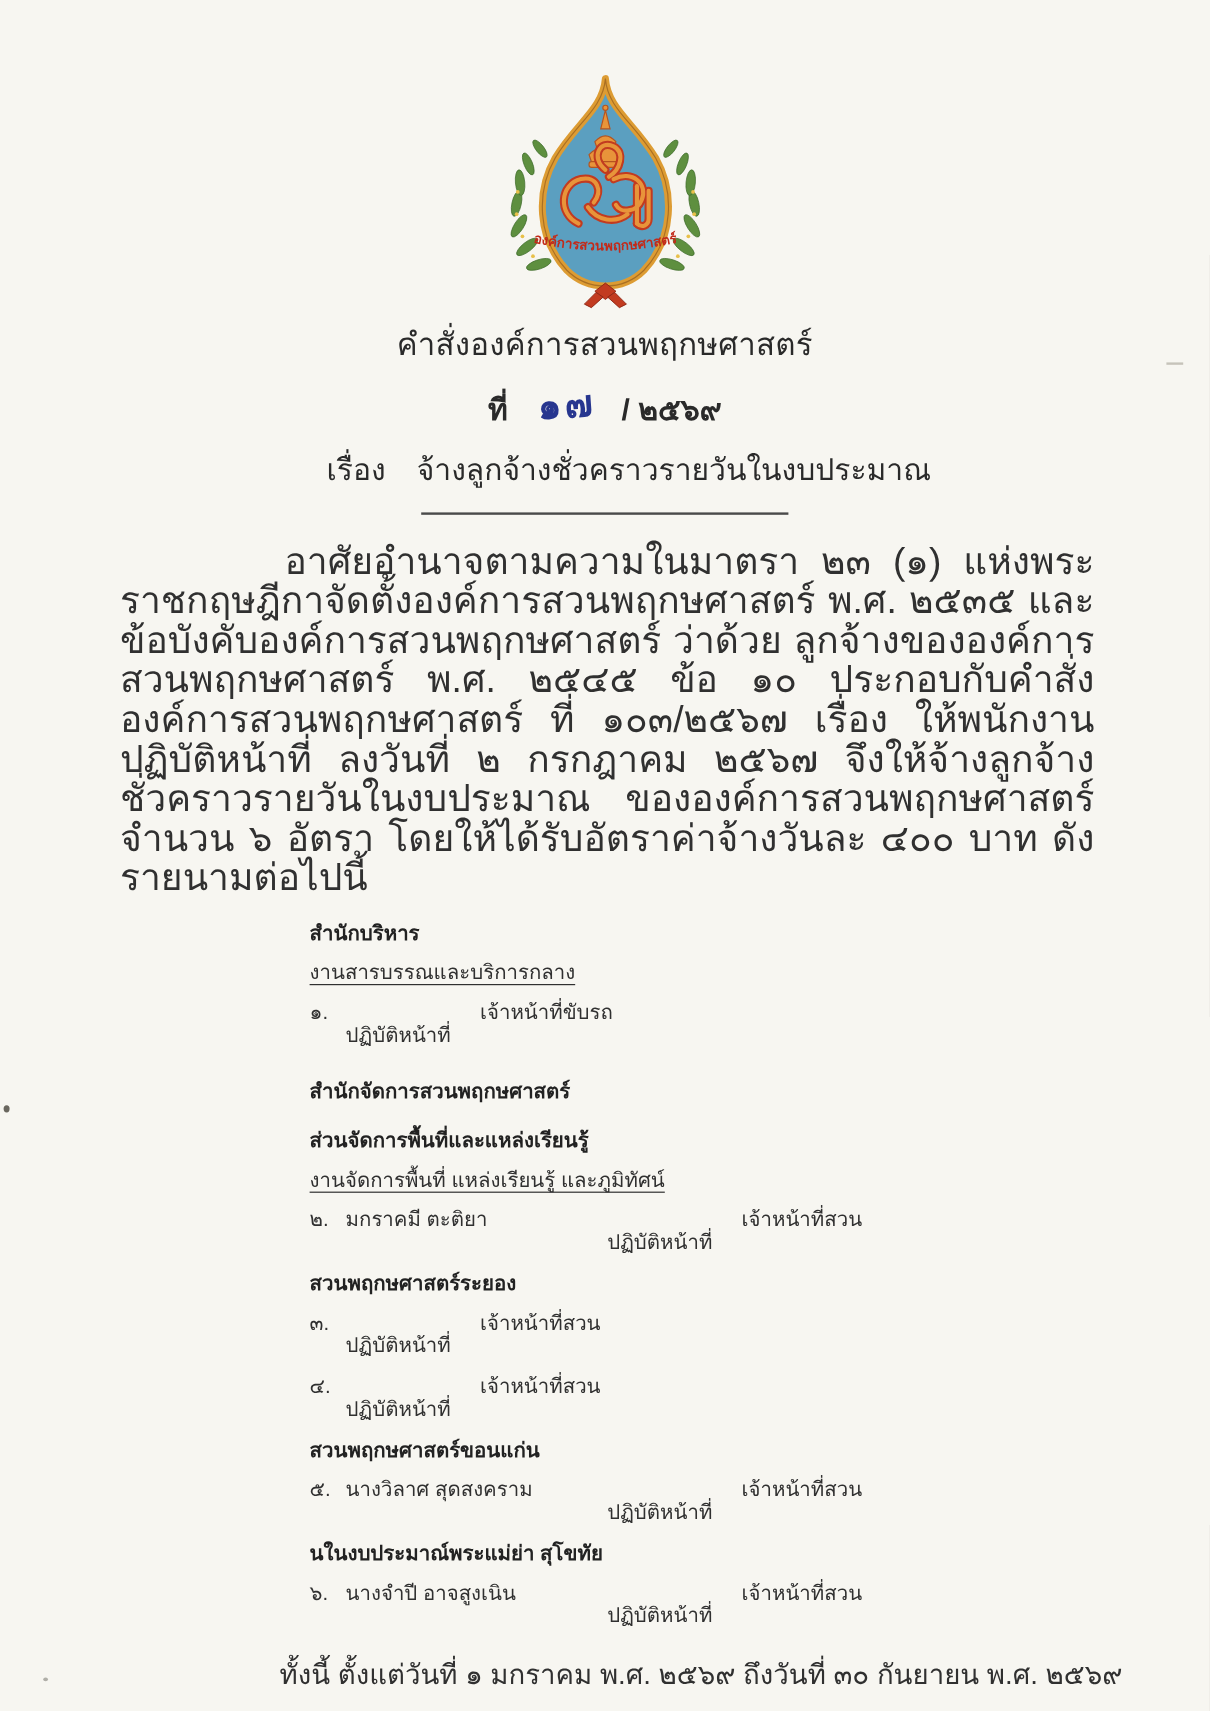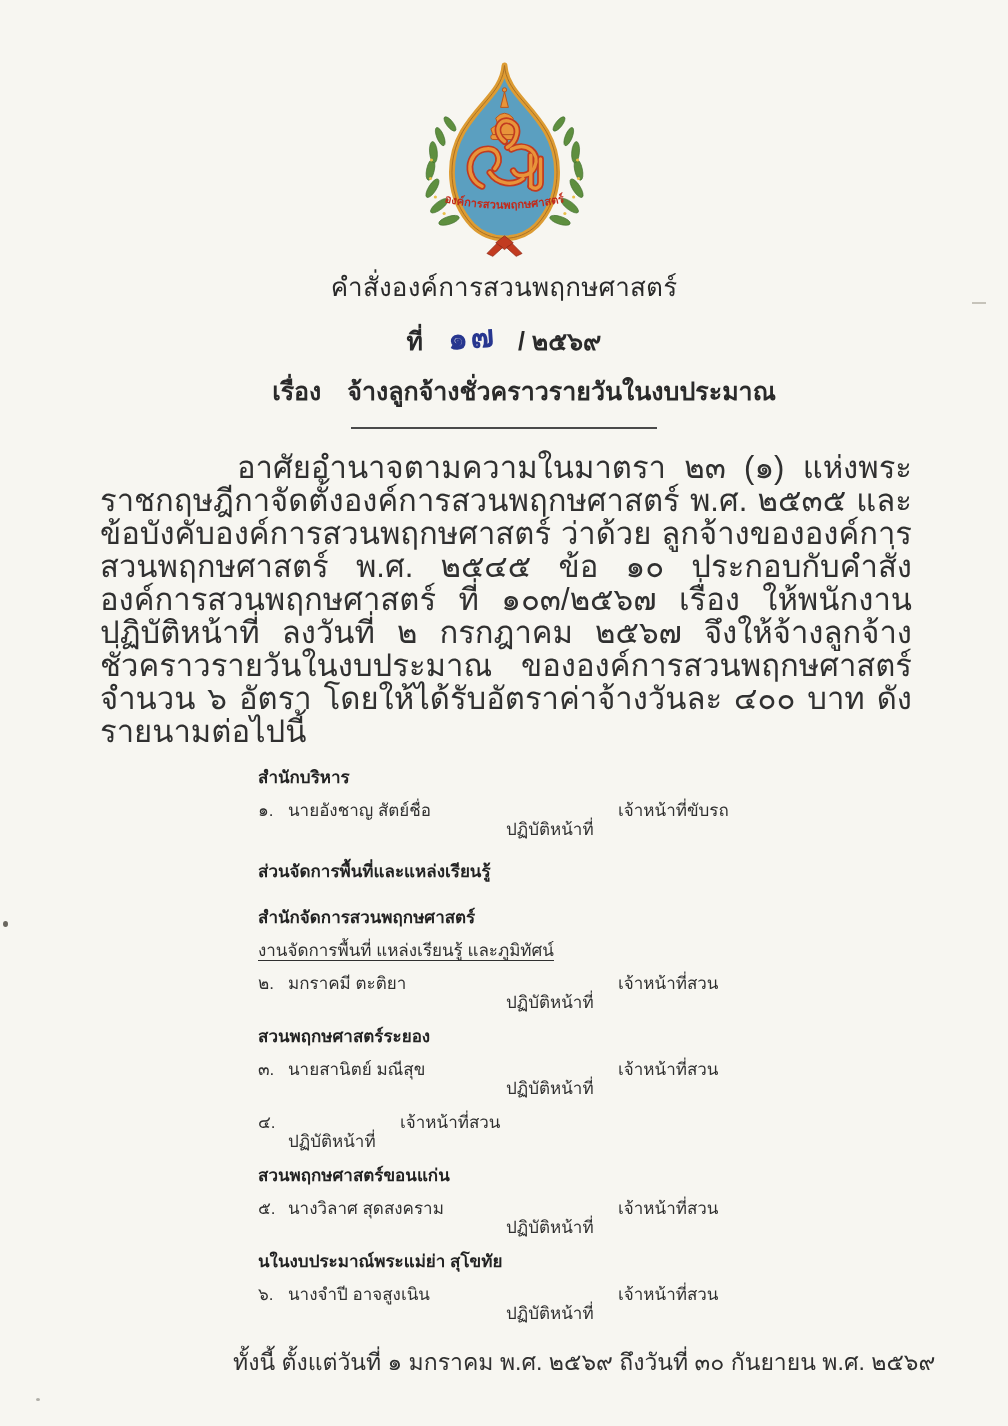--- a/index.html
+++ b/index.html
@@ -18,21 +18,21 @@
   .number-line { text-align:center; font-weight:bold; font-size:25px; margin-top:7px; color:#2a2a2a; }
   .handwritten {
     display:inline-block;
     color:#27368f;
     font-size:31px;
     font-weight:bold;
     transform:rotate(-4deg) translateY(-2px);
     letter-spacing:3px;
     margin:0 14px 0 18px;
   }
-  .subject-line { text-align:center; font-weight:bold; font-size:25px; margin-top:7px; color:#2a2a2a;padding-left:40px; }
+  .subject-line { text-align:center; font-weight:normal; font-size:25px; margin-top:7px; color:#2a2a2a;padding-left:40px; }
   .subject-line .gap { display:inline-block; width:26px; }
   .divider { width:306px; border-top:2px solid #4a4a4a; margin:16px auto 0 auto; }
   .paragraph {
     margin:22px 96px 0 100px;
     font-size:31px;
     line-height:33px;
     text-align:justify;
     text-indent:137px;
   }
   .roster { margin-left:258px; margin-top:12px; font-size:17px; }
@@ -142,44 +142,43 @@
   <div class="subject-line">
     <span>เรื่อง</span><span class="gap"></span><span>จ้างลูกจ้างชั่วคราวรายวันในงบประมาณ</span>
   </div>
 
   <div class="divider"></div>
 
   <div class="paragraph">อาศัยอำนาจตามความในมาตรา ๒๓ (๑) แห่งพระราชกฤษฎีกาจัดตั้งองค์การสวนพฤกษศาสตร์ พ.ศ. ๒๕๓๕ และข้อบังคับองค์การสวนพฤกษศาสตร์ ว่าด้วย ลูกจ้างขององค์การสวนพฤกษศาสตร์ พ.ศ. ๒๕๔๕ ข้อ ๑๐ ประกอบกับคำสั่งองค์การสวนพฤกษศาสตร์ ที่ ๑๐๓/๒๕๖๗ เรื่อง ให้พนักงานปฏิบัติหน้าที่ ลงวันที่ ๒ กรกฎาคม ๒๕๖๗ จึงให้จ้างลูกจ้างชั่วคราวรายวันในงบประมาณ ขององค์การสวนพฤกษศาสตร์ จำนวน ๖ อัตรา โดยให้ได้รับอัตราค่าจ้างวันละ ๔๐๐ บาท ดังรายนามต่อไปนี้</div>
 
   <div class="roster">
     <div class="r-line r-bold mt-lg">สำนักบริหาร</div>
+    <div class="r-line r-underline">งานสารบรรณและบริการกลาง</div>
 
     <div class="entry">
       <span class="e-num">๑.</span>
-      <span class="e-name">นายอังชาญ  สัตย์ชื่อ</span>
       <span class="e-duty">ปฏิบัติหน้าที่</span>
       <span class="e-pos">เจ้าหน้าที่ขับรถ</span>
     </div>
 
+    <div class="r-line r-bold mt-lg">สำนักจัดการสวนพฤกษศาสตร์</div>
     <div class="r-line r-bold mt-md">ส่วนจัดการพื้นที่และแหล่งเรียนรู้</div>
-    <div class="r-line r-bold mt-lg">สำนักจัดการสวนพฤกษศาสตร์</div>
     <div class="r-line r-underline">งานจัดการพื้นที่ แหล่งเรียนรู้ และภูมิทัศน์</div>
 
     <div class="entry">
       <span class="e-num">๒.</span>
       <span class="e-name">มกราคมี  ตะติยา</span>
       <span class="e-duty">ปฏิบัติหน้าที่</span>
       <span class="e-pos">เจ้าหน้าที่สวน</span>
     </div>
 
     <div class="r-line r-bold">สวนพฤกษศาสตร์ระยอง</div>
 
     <div class="entry">
       <span class="e-num">๓.</span>
-      <span class="e-name">นายสานิตย์  มณีสุข</span>
       <span class="e-duty">ปฏิบัติหน้าที่</span>
       <span class="e-pos">เจ้าหน้าที่สวน</span>
     </div>
     <div class="entry">
       <span class="e-num">๔.</span>
       <span class="e-duty">ปฏิบัติหน้าที่</span>
       <span class="e-pos">เจ้าหน้าที่สวน</span>
     </div>
 
     <div class="r-line r-bold">สวนพฤกษศาสตร์ขอนแก่น</div>

